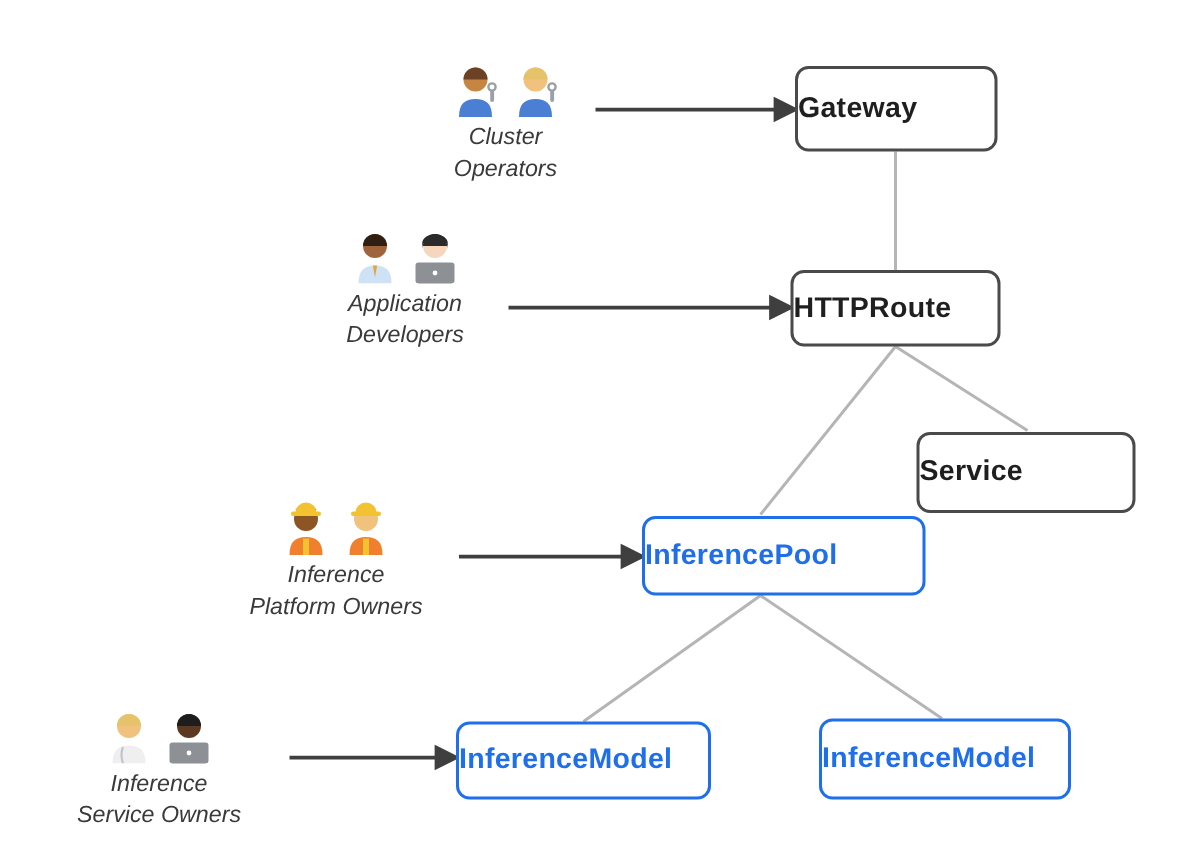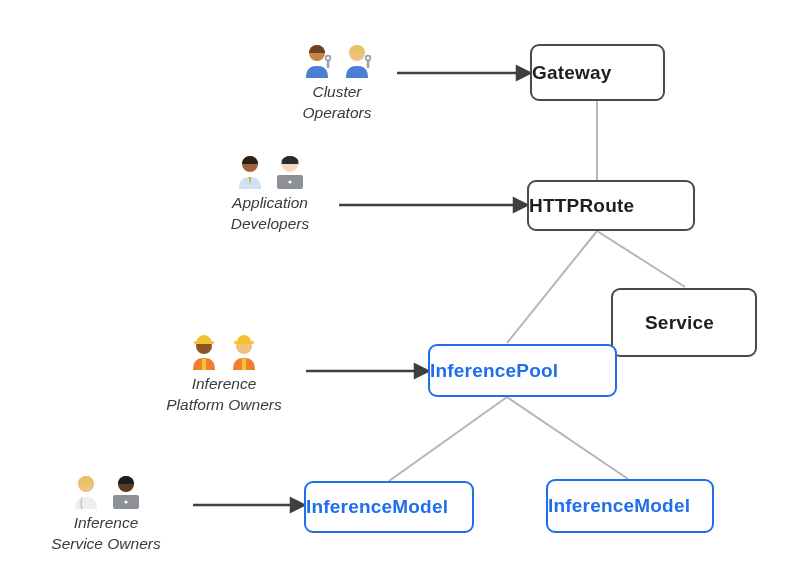--- a/index.html
+++ b/index.html
@@ -132,25 +132,25 @@
       </g>
     </svg>
     <div class="plabel">Inference</div>
     <div class="plabel">Service Owners</div>
   </div>
 
   <div class="node" style="left:530px;top:44px;width:135px;height:57px;">
     <span>Gateway</span>
   </div>
 
-  <div class="node" style="left:527px;top:180px;width:168px;height:51px;">
+  <div class="node" style="left:527px;top:180px;width:140px;height:51px;">
     <span>HTTPRoute</span>
   </div>
 
-  <div class="node" style="left:611px;top:288px;width:146px;height:69px;padding-left:32px;">
+  <div class="node" style="left:611px;top:288px;width:146px;height:54px;">
     <span>Service</span>
   </div>
 
   <div class="node blue" style="left:428px;top:344px;width:189px;height:53px;">
     <span>InferencePool</span>
   </div>
 
   <div class="node blue" style="left:304px;top:481px;width:170px;height:52px;">
     <span>InferenceModel</span>
   </div>

